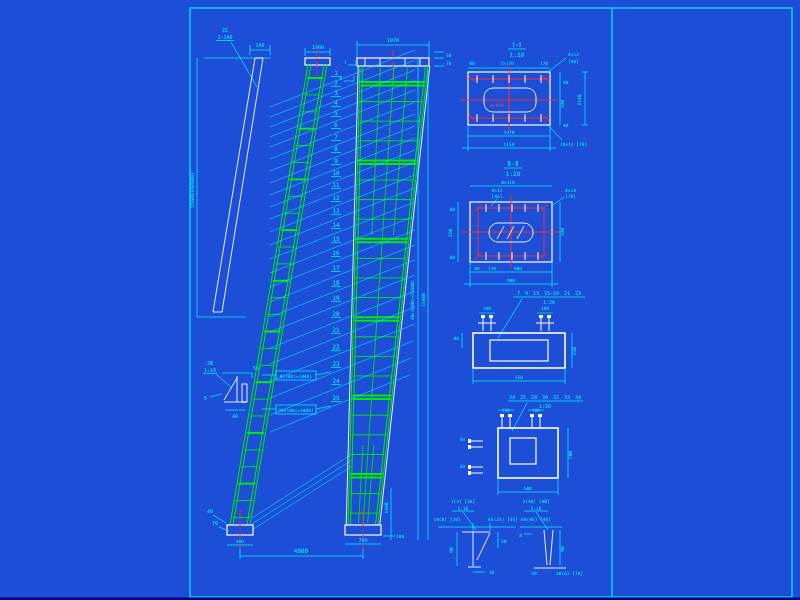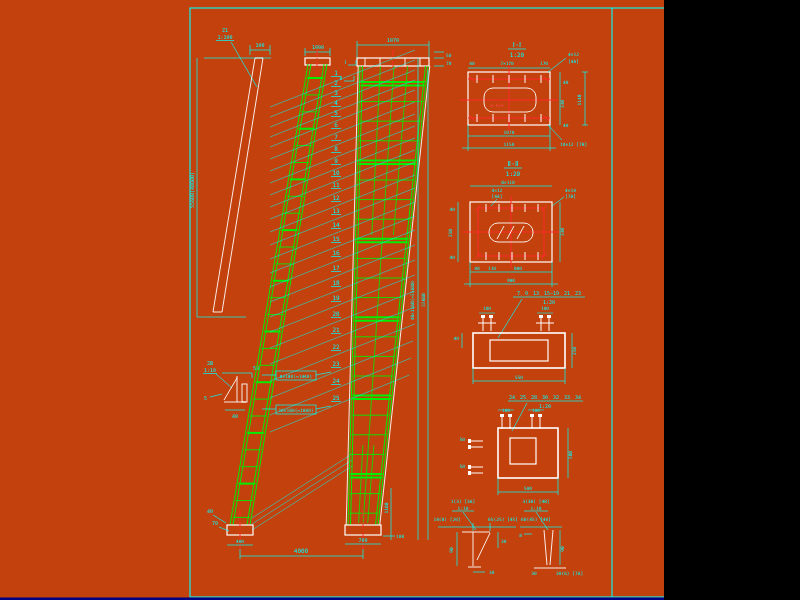--- a/index.html
+++ b/index.html
@@ -1,16 +1,16 @@
 <!DOCTYPE html>
 <html><head>
 <meta charset="utf-8">
 <style>
   html,body{margin:0;padding:0;background:#000;}
-  #stage{position:relative;width:664px;height:600px;background:#c2410c;overflow:hidden;}
+  #stage{position:relative;width:800px;height:600px;background:#1d4ed8;overflow:hidden;}
   svg{position:absolute;left:0;top:0;}
   .c{stroke:#00ffff;stroke-width:.7;fill:none}
   .c2{stroke:#00ffff;stroke-width:1.1;fill:none}
   .w{stroke:#ffffff;stroke-width:1.2;fill:none}
   .w1{stroke:#ffffff;stroke-width:.9;fill:none}
   .r{stroke:#ff2a2a;stroke-width:1;fill:none}
   .ax{stroke:#ff2a2a;stroke-width:1;fill:none;stroke-dasharray:6 2 1.5 2}
   text{fill:#00ffff;font-family:"DejaVu Sans Mono","DejaVu Sans",monospace;}
   .t45{font-size:4.5px}.t5{font-size:5px}.t6{font-size:6px}.t7{font-size:7px}
   .rt{fill:#ff4444;font-size:4.5px}

